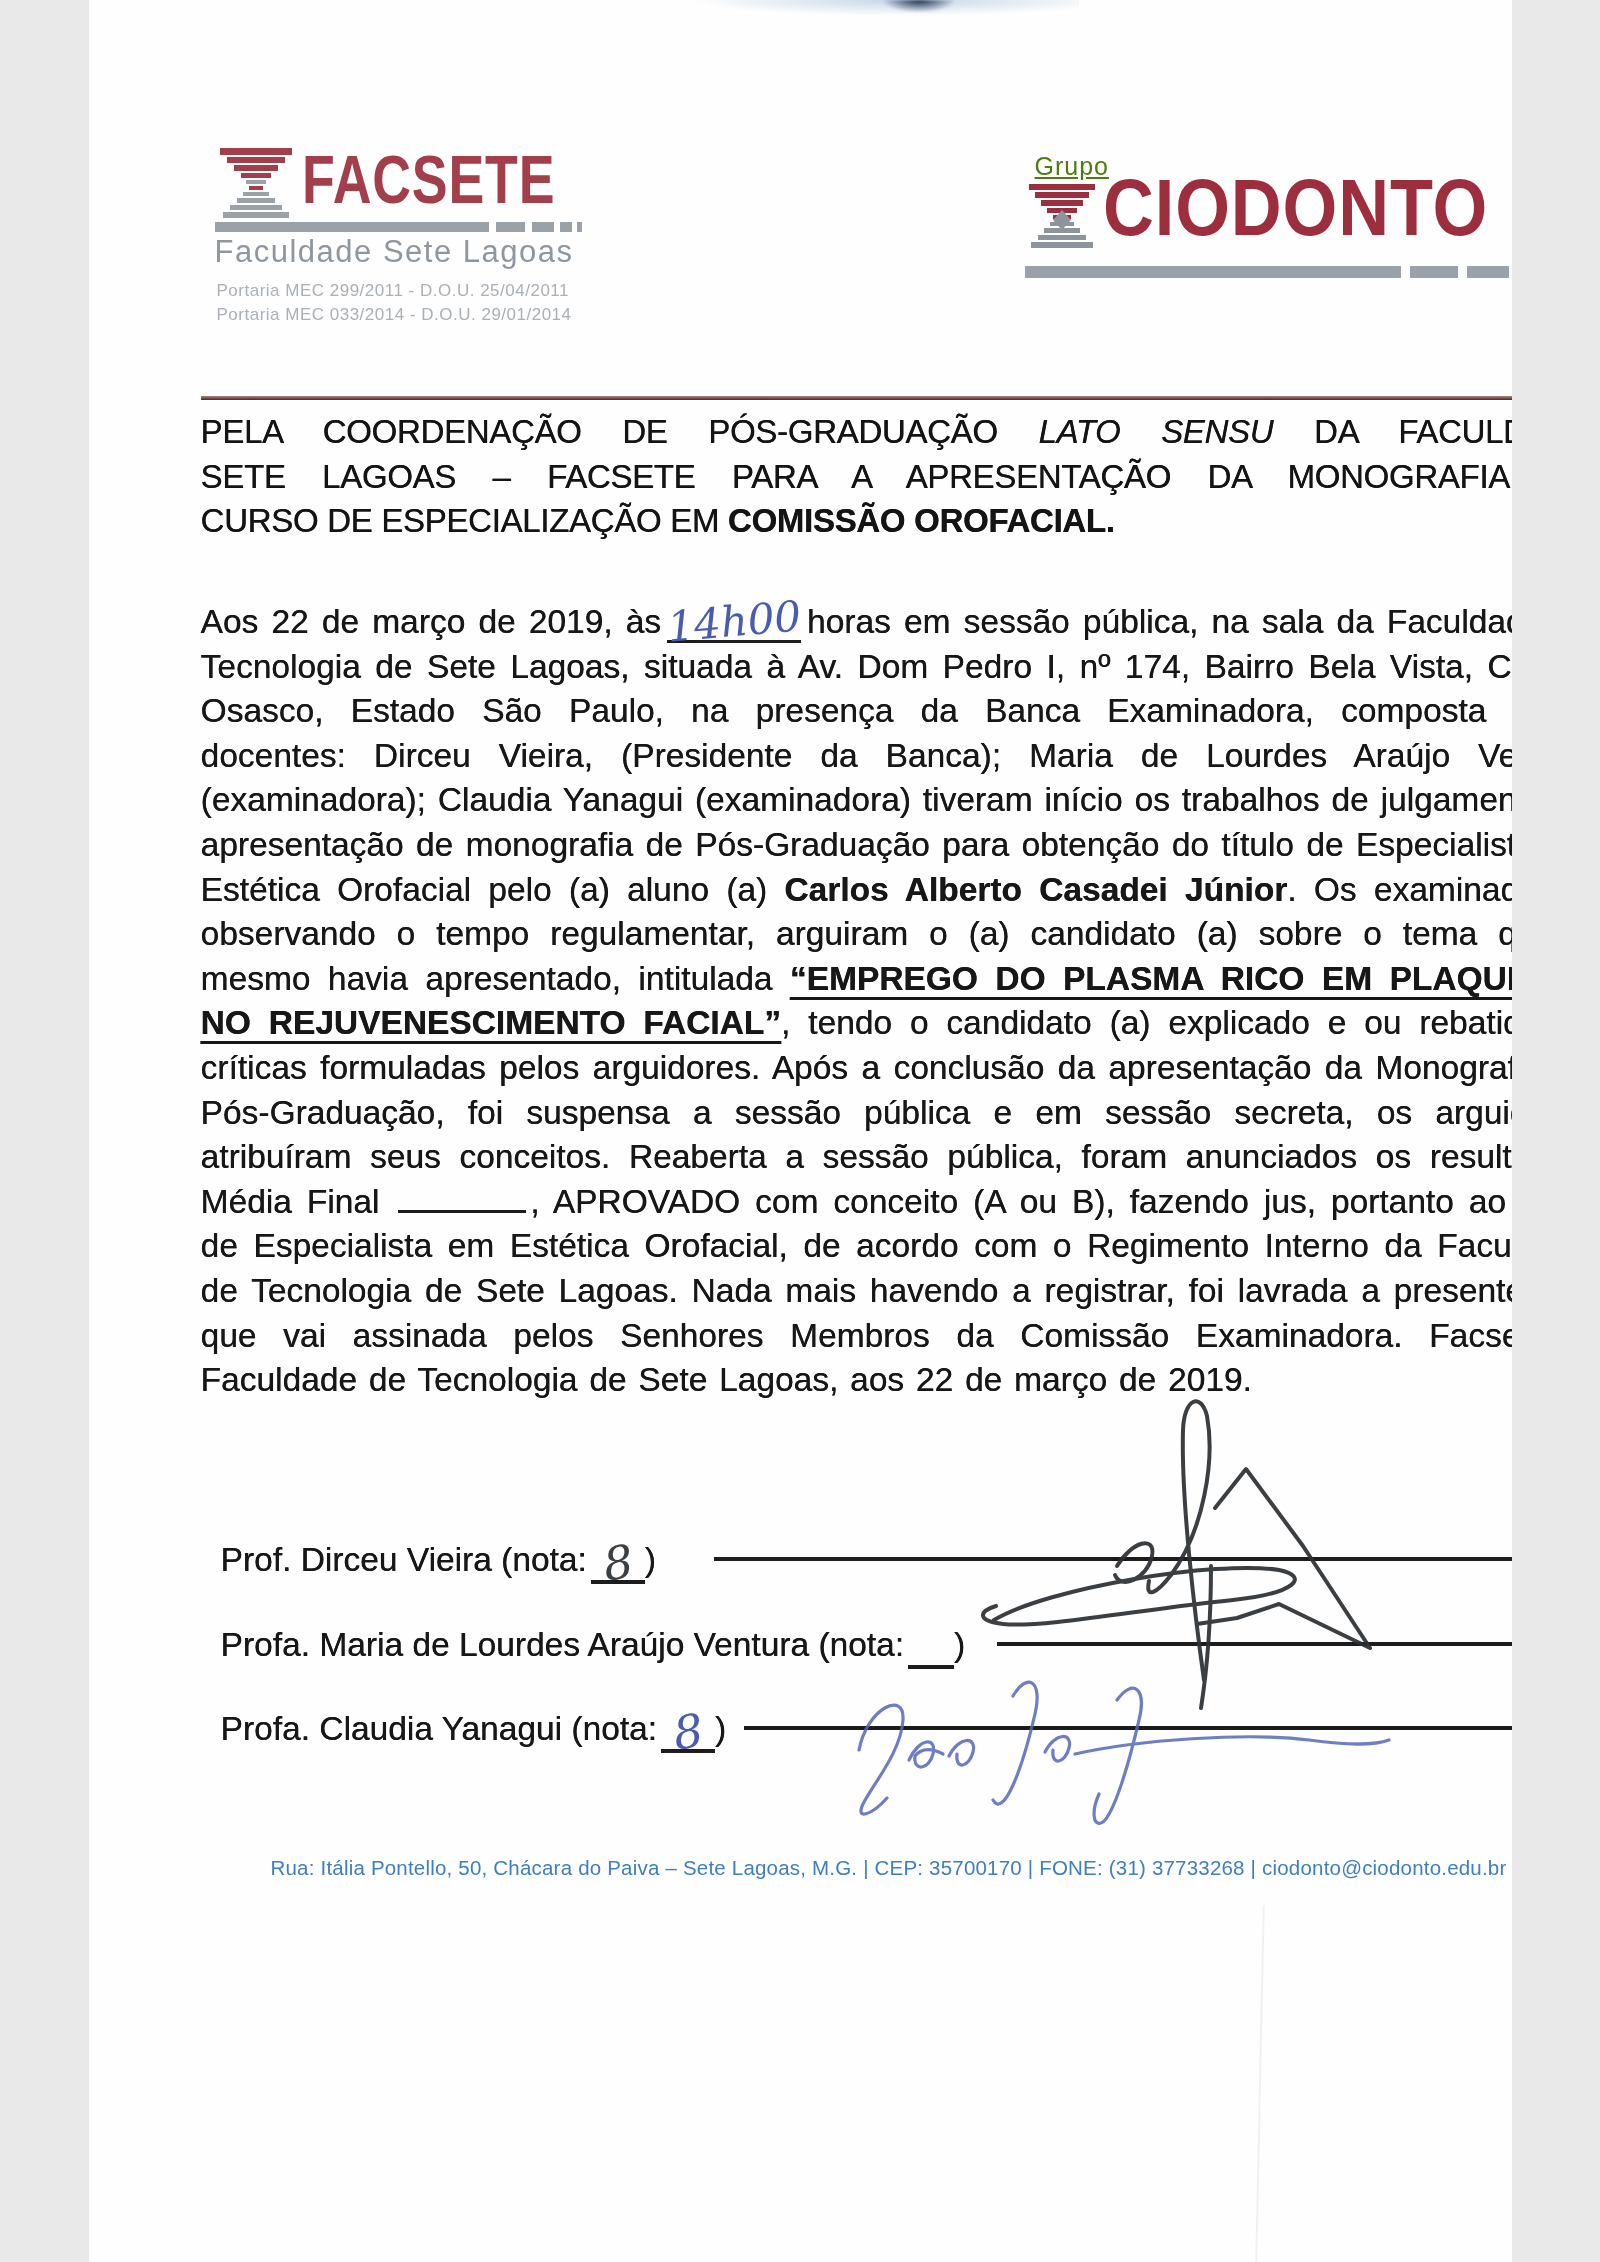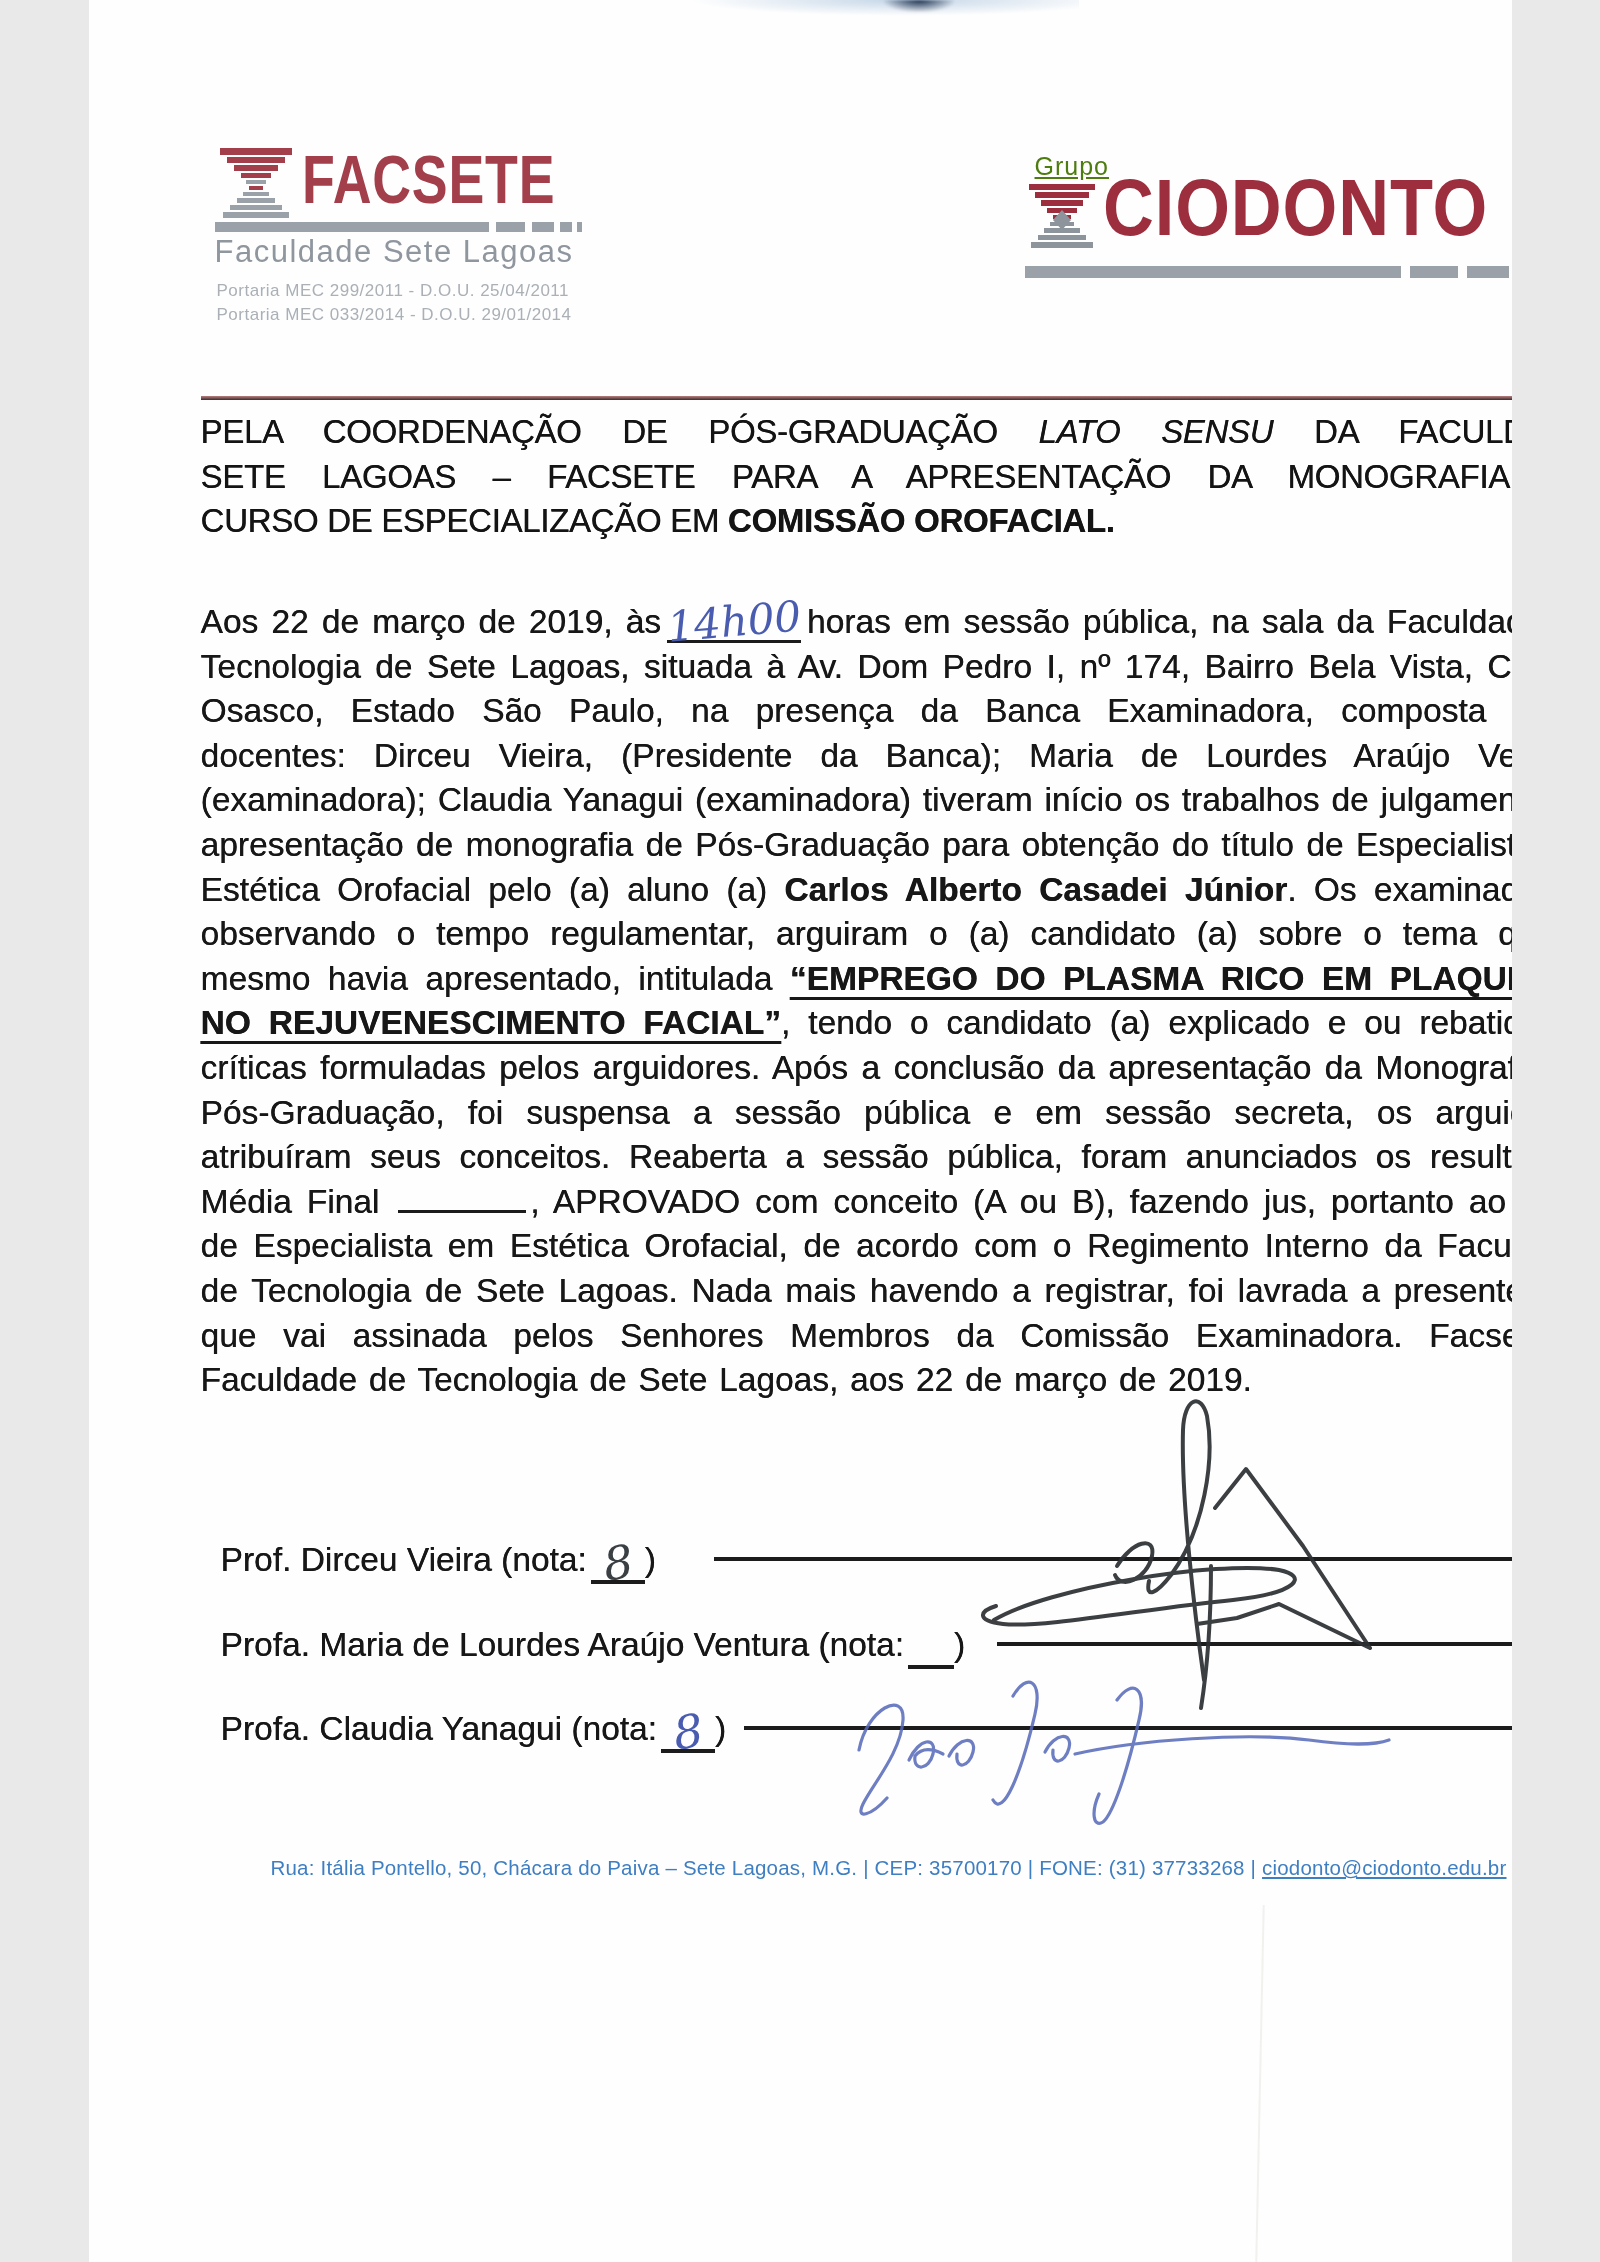--- a/index.html
+++ b/index.html
@@ -58,21 +58,21 @@
     font-size:33.5px;color:#171717;text-shadow:.35px 0 0 currentColor;margin-left:20px;}
   .sig-label{white-space:nowrap;}
   .nota-slot{display:inline-block;min-width:54px;text-align:center;
     border-bottom:4px solid #1c1c1c;margin-left:4px;line-height:1;height:44px;}
   .nota-slot .handwriting{font-size:46px;transform:rotate(-8deg) translateY(4px);}
   .sig-line{flex:1;border-bottom:4px solid #1c1c1c;height:4px;margin-bottom:6px;}
   .sig-svg{position:absolute;pointer-events:none;}
   
   .footer{position:absolute;left:0;top:1856px;width:1600px;text-align:center;
     font-size:20.5px;color:#3e7ec2;letter-spacing:.2px;}
-  .footer .link{text-decoration:underline;cursor:pointer;}
+  .footer .link{cursor:pointer;}
 </style>
 </head>
 <body>
 
 <div class="page">
 
   <div class="smudge-wash"></div>
   <div class="smudge-dark"></div>
   <div class="crease"></div>
 

